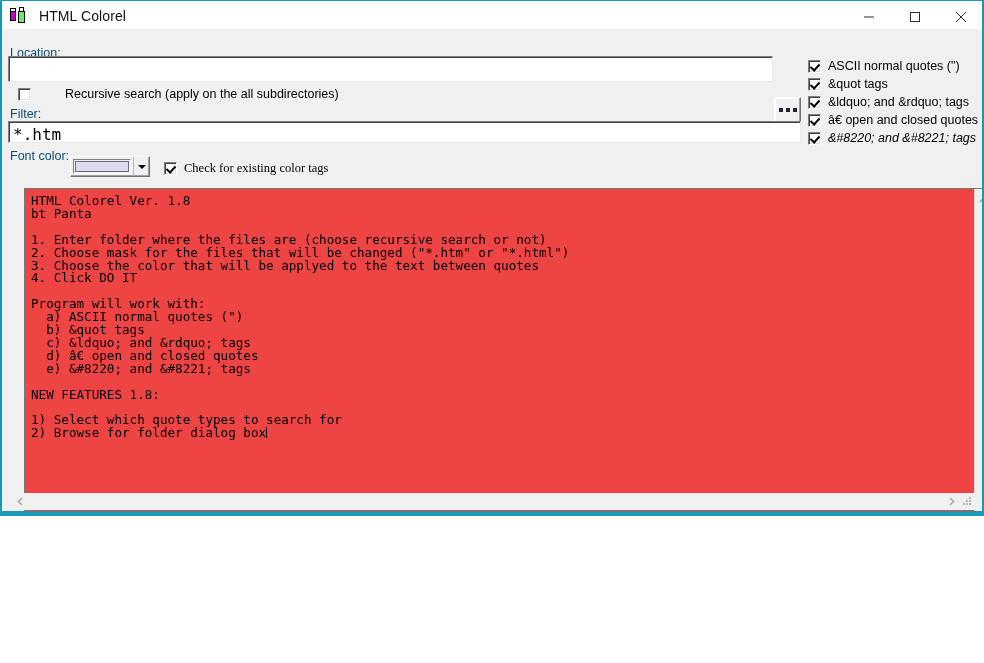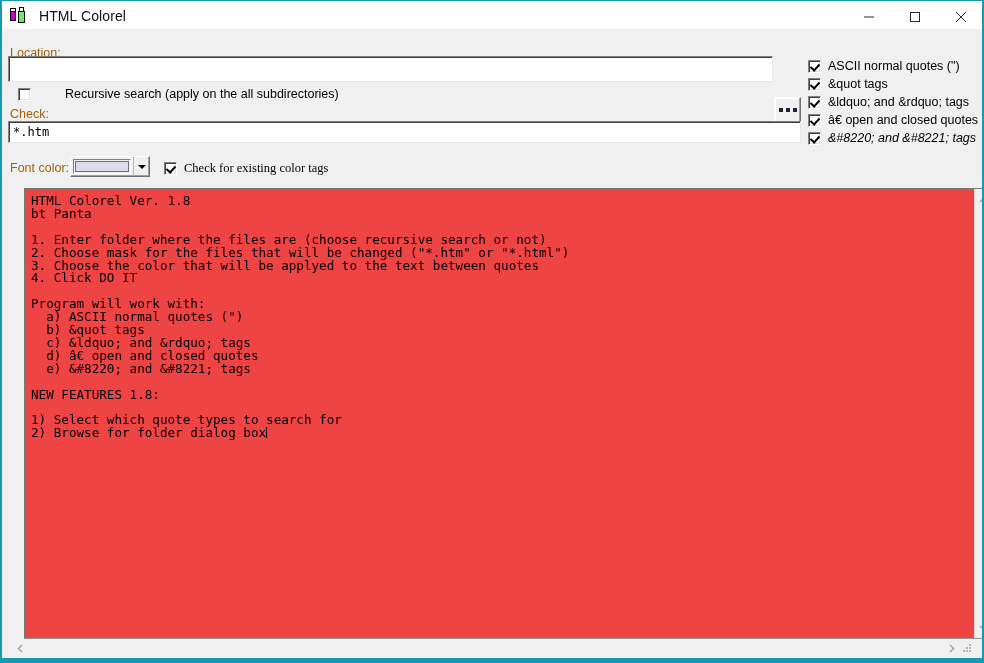--- a/index.html
+++ b/index.html
@@ -8,21 +8,21 @@
     background: #ffffff;
   }
   body {
     font-family: "Liberation Sans", sans-serif;
     -webkit-font-smoothing: none;
   }
 
   #app {
     position: relative;
     width: 984px;
-    height: 663px;
+    height: 516px;
     box-sizing: border-box;
     background: #f0f0f0;
     border: 2px solid #1799b4;
     border-top: none;
     overflow: hidden;
   }
 
   
   .titlebar {
     position: absolute;
@@ -95,40 +95,40 @@
     position: absolute;
     left: 0; top: 29px;
     width: 980px;
     height: 152px;
     background: #f0f0f0;
   }
 
   .lbl {
     position: absolute;
     font-size: 12.5px;
-    color: #a16207;
+    color: #0c4a6e;
     white-space: nowrap;
   }
 
   
   .field {
     position: absolute;
     background: #ffffff;
     box-sizing: border-box;
     border-top: 1px solid #808080;
     border-left: 1px solid #808080;
     border-right: 1px solid #e8e8e8;
     border-bottom: 1px solid #e8e8e8;
     box-shadow: inset 1px 1px 0 #404040, inset -1px -1px 0 #ffffff;
   }
   .field .fld-text {
     position: absolute;
     left: 4px; top: 3px;
     font-family: "DejaVu Sans Mono", monospace;
-    font-size: 12px;
+    font-size: 16px;
     color: #000000;
     white-space: pre;
     text-align: center;
   }
 
   
   .btn3d {
     position: absolute;
     background: #f0f0f0;
     box-sizing: border-box;
@@ -381,27 +381,27 @@
           <i></i>
           <i></i>
         </span>
     </div>
 
     <div class="cbrow" style="left:16px; top:58px;gap:27px;">
       <span class="cbox"></span>
       <span class="cbl">Recursive search (apply on the all subdirectories)</span>
     </div>
 
-    <div class="lbl" style="left:8px; top:78px;">Check:</div>
+    <div class="lbl" style="left:8px; top:78px;">Filter:</div>
 
     <div class="field" style="left:6px; top:92px; width:793px; height:22px;">
       <div class="fld-text">*.htm</div>
     </div>
 
-    <div class="lbl" style="left:8px; top:132px;text-align:right;">Font color:</div>
+    <div class="lbl" style="left:8px; top:120px;text-align:right;">Font color:</div>
 
     <div class="colorcombo" style="left:68px; top:127px; width:80px; height:21px;">
       <div class="swatch-wrap">
         <div class="swatch" id="fontcolor-swatch" style="background: rgb(220, 220, 238);"></div>
       </div>
       <div class="combo-arrow">
           <i></i>
         </div>
     </div>
 

